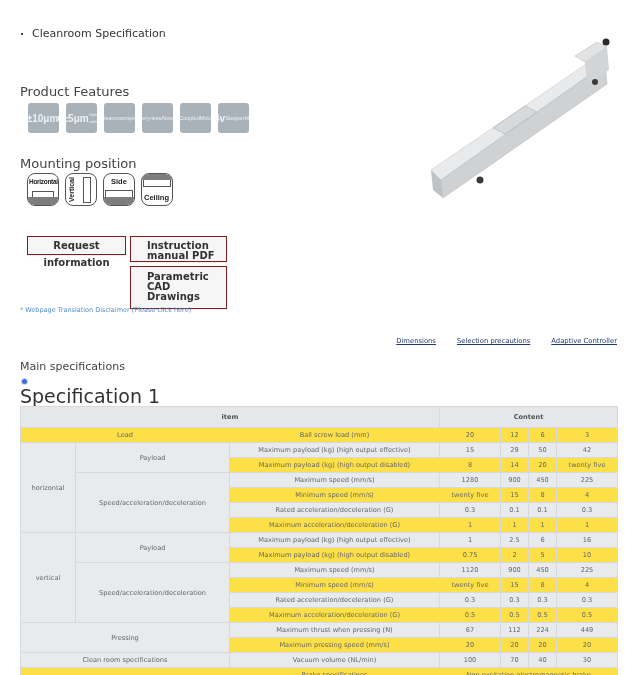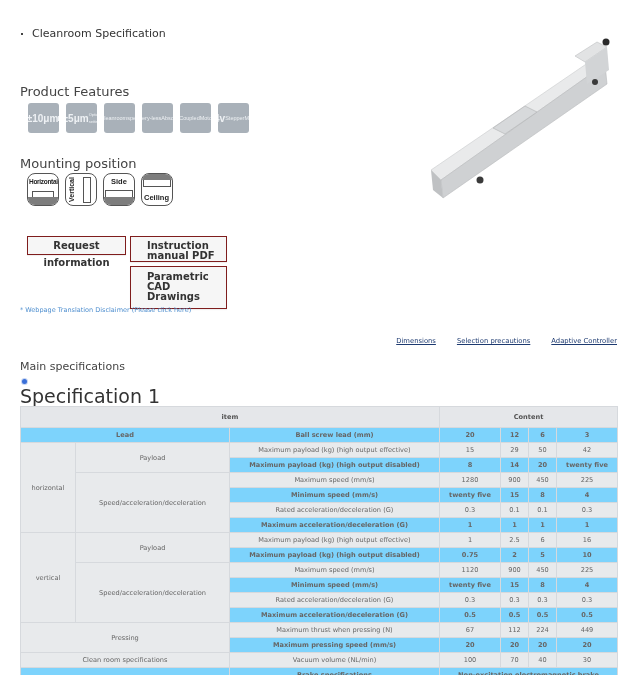--- a/index.html
+++ b/index.html
@@ -19,21 +19,21 @@
   .btn{position:absolute;background:#f6f6f6;border:1px solid #7f1d1d;box-shadow:0 1px 1px rgba(0,0,0,0.06);font-size:10px;font-weight:bold;color:#333;font-family:"DejaVu Sans",sans-serif;cursor:pointer;}
   .disclaimer{position:absolute;left:20px;top:306px;font-size:6.5px;color:#4f8fcf;}
   .toplinks{position:absolute;top:337px;right:17px;display:flex;gap:21px;padding-left:9px;}
   .toplinks a{font-size:6.8px;color:#1d3a70;text-decoration:underline;}
   .radio{position:absolute;left:22px;top:379px;width:5px;height:5px;border-radius:50%;background:#3a6fd8;box-shadow:0 0 0 1px #c8d6f2;}
   .spec-title{position:absolute;left:20px;top:385px;font-size:19px;color:#333;}
   table.spec{position:absolute;left:20px;top:406px;border-collapse:collapse;width:597px;table-layout:fixed;font-size:6.6px;color:#666;}
   table.spec td, table.spec th{border:1px solid #d6d9dd;text-align:center;padding:0;height:14px;overflow:hidden;white-space:nowrap;}
   table.spec th{background:#e5e7ea;height:20px;font-weight:bold;color:#555;}
   .g{background:#e8eaec;}
-  .w{background:#7dd3fc;font-weight:bold;}
+  .w{background:#fde047;}
   .product{position:absolute;left:425px;top:30px;width:200px;height:170px;}
 </style>
 </head>
 <body>
 
 <ul class="bullets">
   <li>Cleanroom Specification</li>
 </ul>
 
 <div class="section-h" style="top:84px;">Product Features</div>

